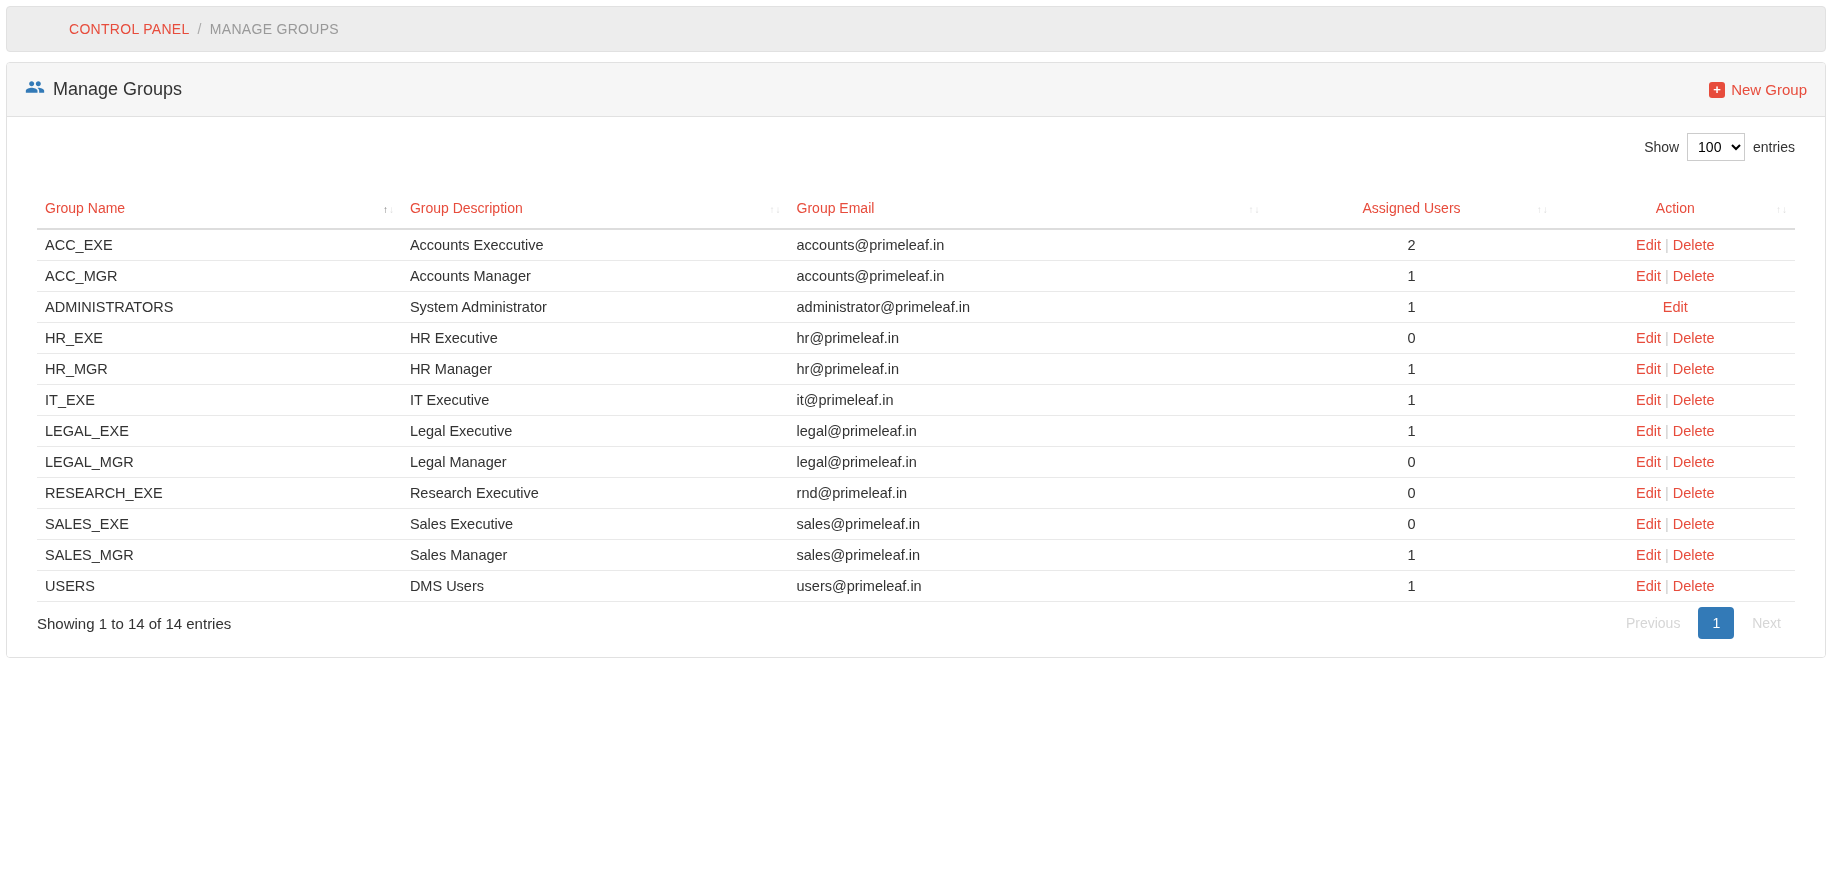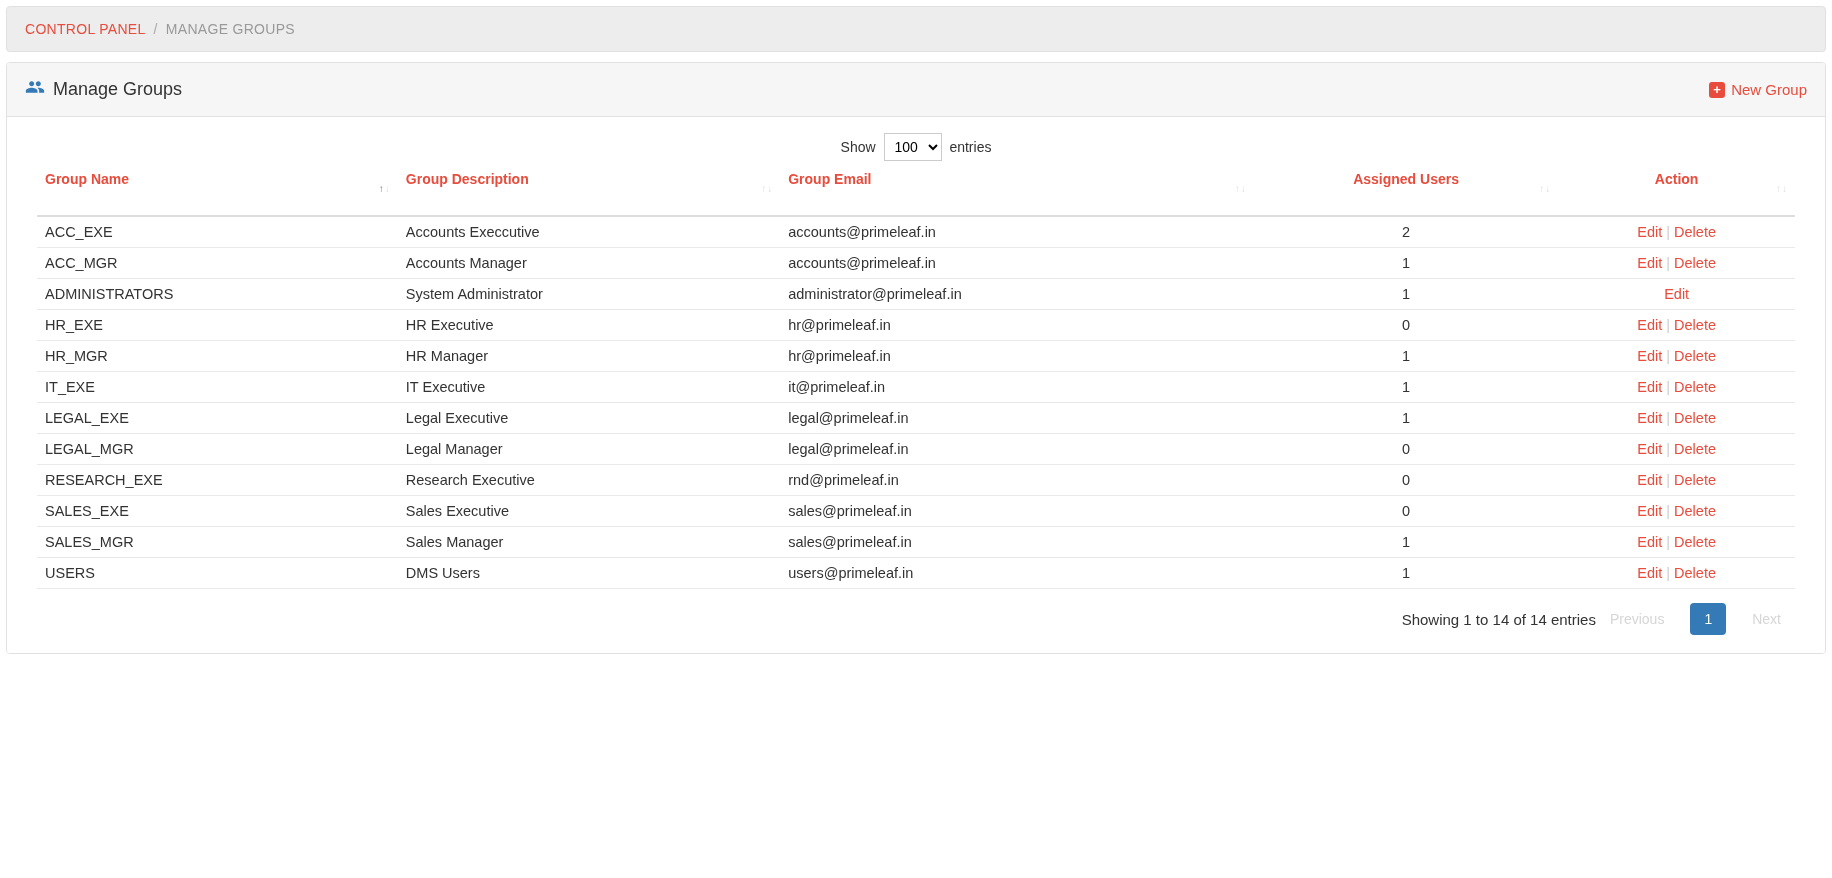--- a/index.html
+++ b/index.html
@@ -18,21 +18,21 @@
     padding: 14px 18px;
     margin-bottom: 10px;
   }
   .breadcrumb {
     display: flex;
     align-items: center;
     gap: 8px;
     font-size: 14px;
     letter-spacing: 0.3px;
   }
-  .breadcrumb a { color: #e74c3c; text-decoration: none; }
+  .breadcrumb a { color: #e74c3c; text-decoration: none; margin-left: 44px; }
   .breadcrumb .sep { color: #aaa; }
   .breadcrumb .current { color: #999; }
   .panel {
     border: 1px solid #e1e1e1;
     border-radius: 4px;
     overflow: hidden;
   }
   .panel-header {
     background: #f6f6f6;
     padding: 14px 18px;
@@ -69,23 +69,23 @@
     font-weight: bold;
     font-size: 13px;
     line-height: 1;
   }
   .panel-body {
     background: #fff;
     padding: 16px 30px 18px 30px;
   }
   .controls-row {
     display: flex;
-    justify-content: center;
-    align-items: center;
-    margin-bottom: 0;
+    justify-content: flex-end;
+    align-items: center;
+    margin-bottom: 29px;
     font-size: 14px;
     color: #333;
   }
   .length-control select {
     height: 28px;
     padding: 2px 6px;
     border: 1px solid #ccc;
     background: #fff;
     font-size: 14px;
     margin: 0 4px;
@@ -98,22 +98,22 @@
     font-size: 14px;
     margin-left: 6px;
   }
   table.data {
     width: 100%;
     border-collapse: collapse;
   }
   table.data thead th {
     text-align: left;
     color: #e74c3c;
-    font-weight: 700;
-    padding: 10px 8px 28px 8px;
+    font-weight: 400;
+    padding: 10px 8px 12px 8px;
     border-bottom: 2px solid #ddd;
     position: relative;
     font-size: 14px;
     cursor: pointer;
   }
   table.data thead th.center { text-align: center; }
   table.data thead th .sort-icons {
     position: absolute;
     right: 8px;
     top: 50%;
@@ -130,29 +130,29 @@
     border-bottom: 1px solid #e9e9e9;
     color: #333;
     font-size: 14.5px;
   }
   table.data tbody tr.highlight td { background: #eeeeee; }
   table.data tbody td.center { text-align: center; }
   table.data tbody td a { color: #e74c3c; text-decoration: none; text-align: center; }
   table.data tbody td .divider { color: #ccc; margin: 0 4px; }
   .footer-row {
     display: flex;
-    justify-content: flex-end;
-    align-items: center;
-    margin-top: 14px;
+    justify-content: space-between;
+    align-items: center;
+    margin-top: 5px;
     font-size: 15px;
   }
   .pagination {
     display: flex;
     align-items: center;
-    gap: 12px;
+    gap: 4px;
   }
   .pagination .page-btn {
     padding: 8px 14px;
     border-radius: 4px;
     font-size: 14px;
     color: #337ab7;
     cursor: pointer;
   }
   .pagination .page-btn.disabled { color: #d6d6d6; cursor: default; }
   .pagination .page-btn.active { background: #337ab7; color: #fff; }

